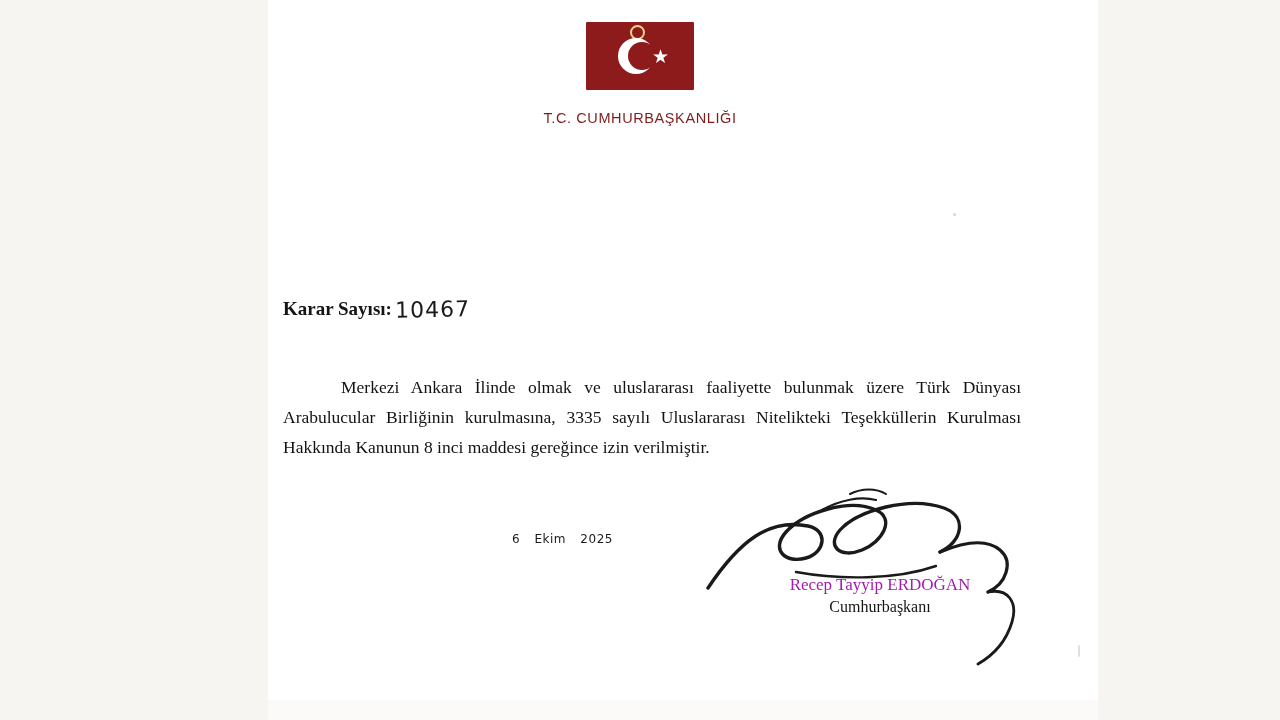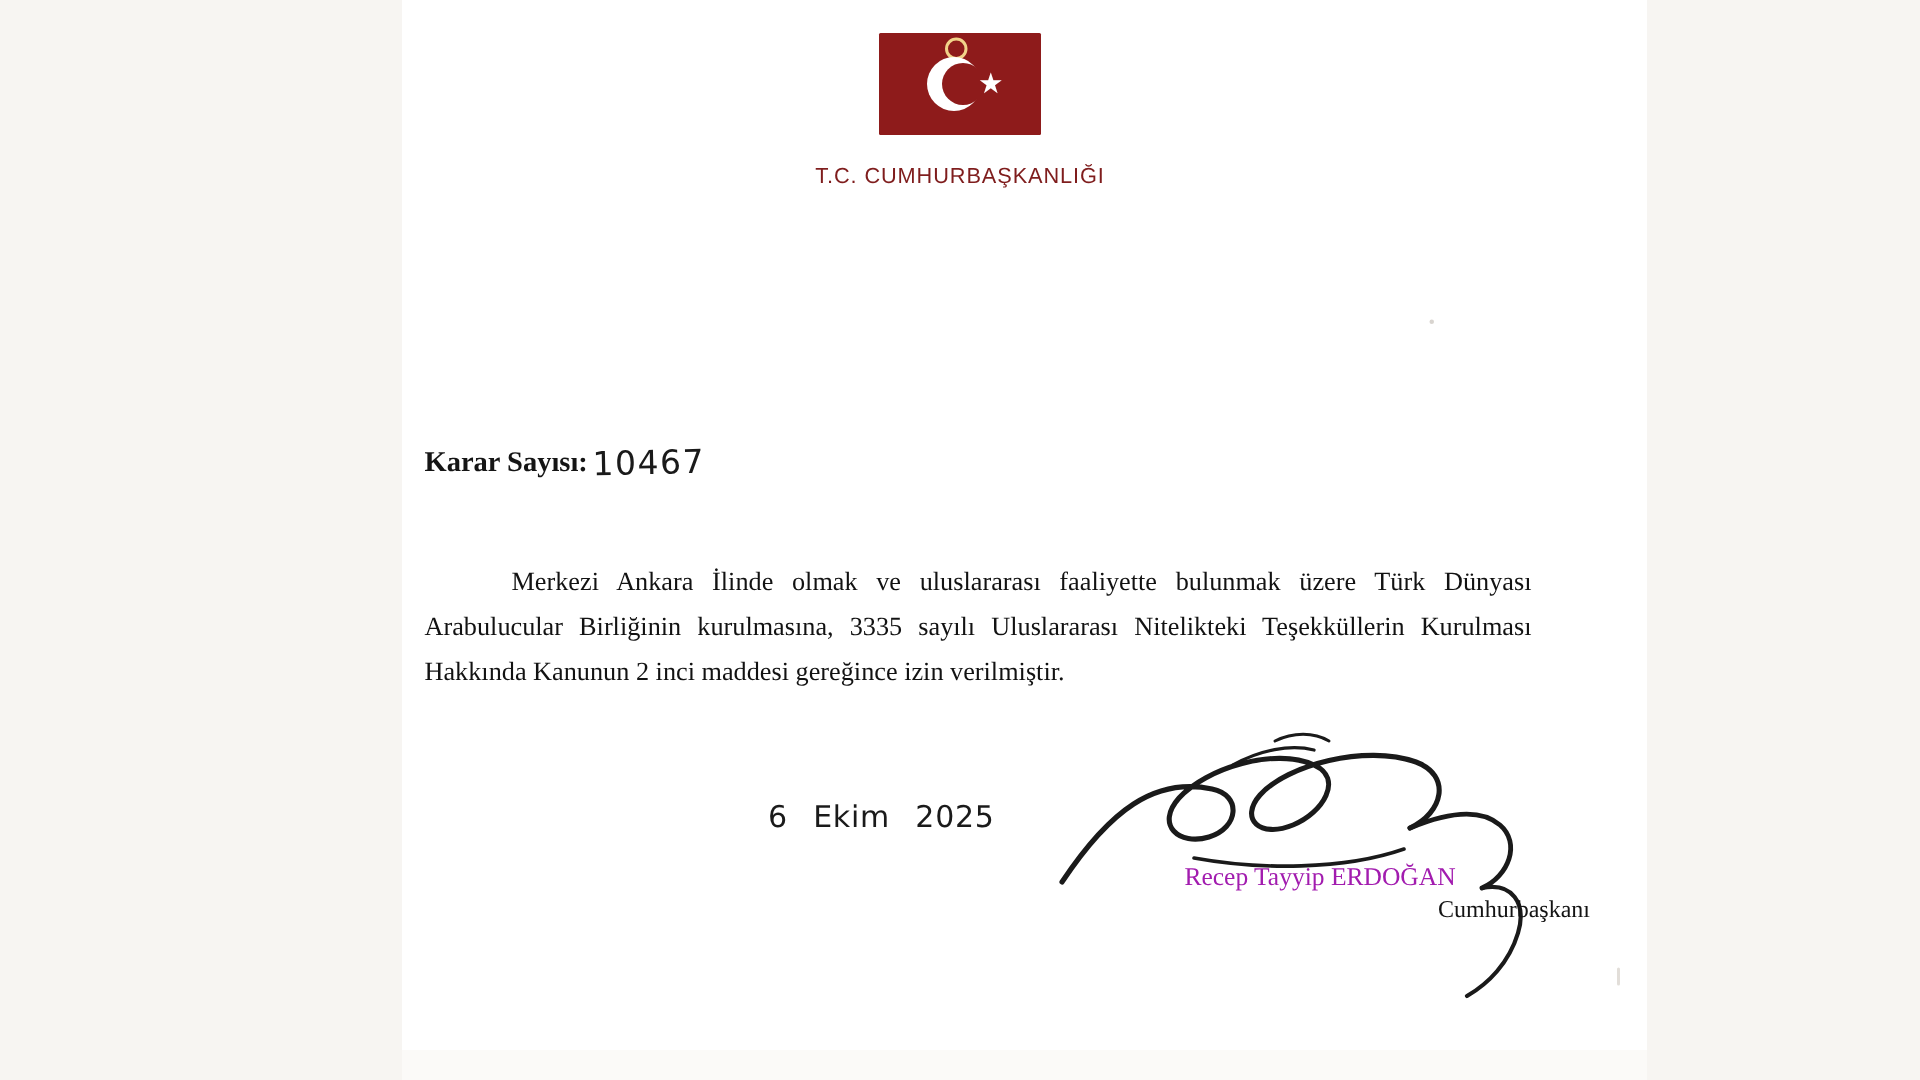--- a/index.html
+++ b/index.html
@@ -161,21 +161,21 @@
     text-indent: 58px;
     color: #121212;
   }
 
   
   .date-line {
     position: absolute;
     left: 512px;
     top: 532px;
     font-family: "DejaVu Sans", sans-serif;
-    font-size: 20px;
+    font-size: 12px;
     letter-spacing: 0.5px;
     color: #1a1a1a;
   }
   .date-line span { margin-right: 10px; }
 
   
   .signature-block {
     position: absolute;
     left: 700px;
     top: 480px;
@@ -195,21 +195,21 @@
     text-align: center;
     font-family: "Liberation Serif", serif;
     font-size: 17px;
     color: #a21caf;
   }
   .signer-role {
     position: absolute;
     left: 0;
     top: 118px;
     width: 360px;
-    text-align: right;
+    text-align: center;
     font-family: "Liberation Serif", serif;
     font-size: 16px;
     color: #141414;
   }
 
   .speck {
     position: absolute;
     background: #d8d4cf;
     border-radius: 50%;
   }
@@ -237,21 +237,21 @@
     </div>
   </div>
 
   <div class="org-title">T.C. CUMHURBAŞKANLIĞI</div>
 
   <div class="decision-line">
     <span class="decision-label">Karar Sayısı:</span>
     <span class="decision-number">10467</span>
   </div>
 
-  <div class="body-text">Merkezi Ankara İlinde olmak ve uluslararası faaliyette bulunmak üzere Türk Dünyası Arabulucular Birliğinin kurulmasına, 3335 sayılı Uluslararası Nitelikteki Teşekküllerin Kurulması Hakkında Kanunun 2 inci maddesi gereğince izin verilmiştir.</div>
+  <div class="body-text">Merkezi Ankara İlinde olmak ve uluslararası faaliyette bulunmak üzere Türk Dünyası Arabulucular Birliğinin kurulmasına, 3335 sayılı Uluslararası Nitelikteki Teşekküllerin Kurulması Hakkında Kanunun 8 inci maddesi gereğince izin verilmiştir.</div>
 
   <div class="date-line">
     <span>6</span>
     <span>Ekim</span>
     <span>2025</span>
   </div>
 
   <div class="signature-block">
     <svg class="signature-svg" width="360" height="190" viewBox="0 0 360 190">
       <g fill="none" stroke="#1a1a1a" stroke-linecap="round" stroke-linejoin="round">

